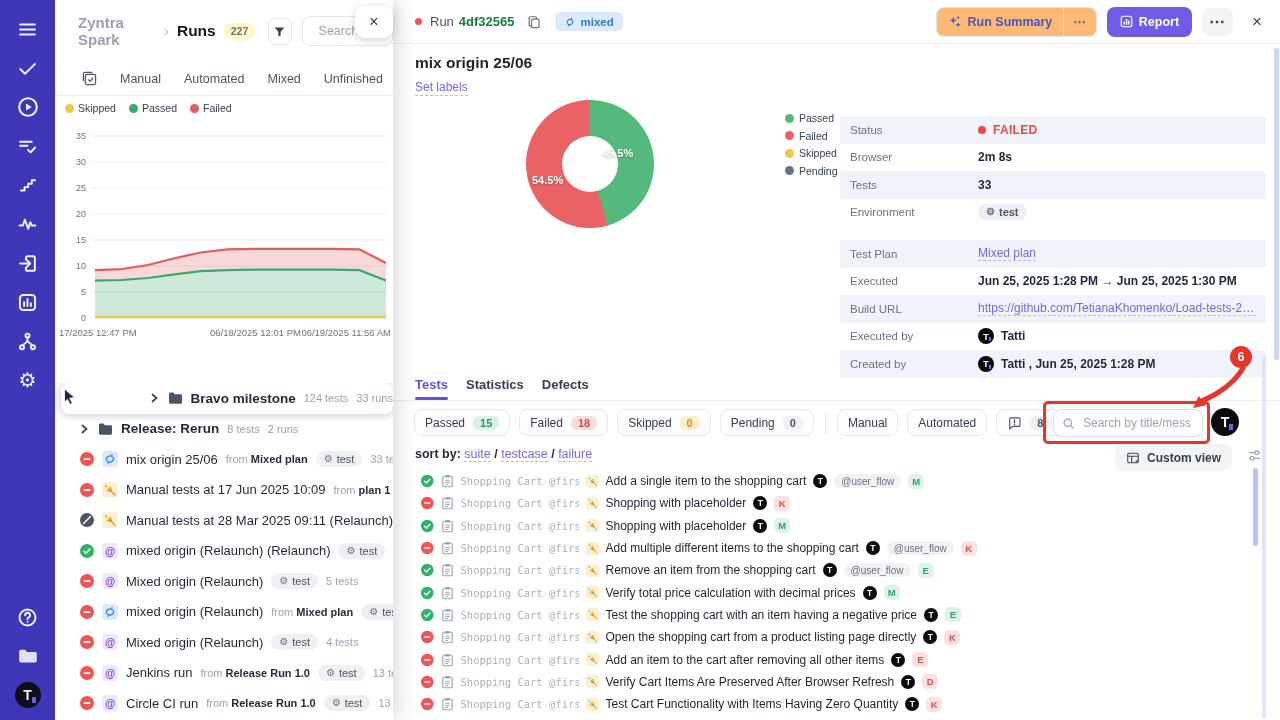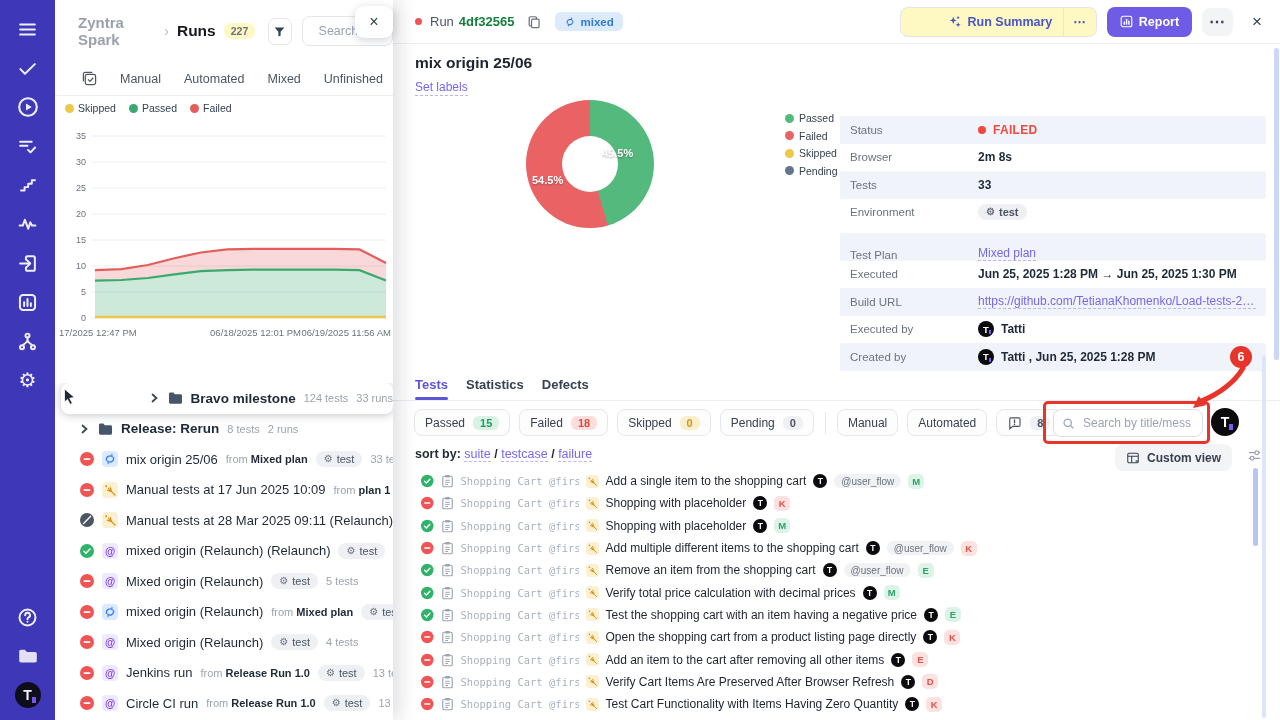--- a/index.html
+++ b/index.html
@@ -63,21 +63,21 @@
   .m-top{position:absolute;top:0;left:0;right:0;height:44px;display:flex;align-items:center;
          padding:0 14px 0 22px;border-bottom:1px solid #edeff2;}
   .run-dot{width:7px;height:7px;border-radius:50%;background:#f05455;margin-right:8px;}
   .m-runlbl{font-size:13px;color:#4b5563;margin-right:5px;}
   .m-runid{font-size:13px;font-weight:700;color:#15803d;margin-right:12px;}
   .copy-btn{cursor:pointer;display:flex;margin-right:14px;}
   .badge-mixed{display:inline-flex;gap:5px;align-items:center;background:#ddeafc;color:#2e7cd6;font-size:11.5px;
                font-weight:600;border-radius:6px;padding:3.5px 9px;}
   .m-right{margin-left:auto;display:flex;align-items:center;gap:10px;}
   .btn-summary{display:flex;align-items:stretch;border:1px solid #e2e5ea;border-radius:8px;height:30px;
-               color:#4856c6;font-weight:600;font-size:12.5px;cursor:pointer;background:#fef9c3;padding-left:36px;}
+               color:#4856c6;font-weight:600;font-size:12.5px;cursor:pointer;background:#fdba74;}
   .bs-main{display:flex;gap:6px;padding:0 11px;align-items:center;}
   .bs-more{border-left:1px solid #e2e5ea;padding:0 9px;display:flex;align-items:center;letter-spacing:1px;}
   .btn-report{display:flex;gap:6px;align-items:center;background:#6e5ce6;color:#fff;font-weight:600;font-size:12.5px;
               border-radius:8px;height:30px;padding:0 13px;cursor:pointer;}
   .btn-more{width:31px;height:28px;background:#f3f4f6;border-radius:8px;display:flex;align-items:center;
             justify-content:center;color:#374151;font-weight:700;cursor:pointer;letter-spacing:1px;}
   .m-close{font-size:17px;color:#374151;cursor:pointer;margin-left:5px;padding:0 4px;}
 
   .run-title{position:absolute;top:54px;left:22px;font-size:15.5px;font-weight:700;color:#1f2430;}
   .set-labels{position:absolute;top:80px;left:22px;font-size:12px;color:#7468e8;border-bottom:1px dashed #bdb6f3;
@@ -87,21 +87,21 @@
   .donut::after{content:"";position:absolute;inset:36px;background:#fff;border-radius:50%;}
   .donut-label{position:absolute;color:#fff;font-size:11px;font-weight:700;z-index:2;text-shadow:0 1px 2px rgba(0,0,0,.3);}
   .dl-passed{left:76px;top:47px;}
   .dl-failed{left:6px;top:74px;}
   .d-legend{position:absolute;top:112px;left:392px;display:flex;flex-direction:column;gap:5.5px;}
   .d-legend .li{display:flex;align-items:center;gap:5px;font-size:10.5px;color:#374151;cursor:pointer;}
 
   .details{position:absolute;top:116px;left:447px;right:14px;}
   .d-row{display:flex;align-items:center;height:27.5px;padding:0 10px;border-radius:2px;}
   .d-row.shade{background:#f0f4fa;}
-  .d-row.gap{margin-top:7px;align-items:flex-end;}
+  .d-row.gap{margin-top:14px;}
   .d-label{width:128px;min-width:128px;color:#6b7280;font-size:11.5px;}
   .d-val{color:#1f2937;font-size:12px;font-weight:600;display:flex;align-items:center;gap:7px;white-space:nowrap;overflow:hidden;}
   .d-val .sdot{width:8px;height:8px;border-radius:50%;background:#f0483e;}
   .d-val.failed-txt{color:#f0483e;font-weight:700;letter-spacing:.3px;}
   .d-link{color:#7468e8;font-weight:400;border-bottom:1px dashed #bdb6f3;cursor:pointer;overflow:hidden;text-overflow:ellipsis;}
   .tav{width:16px;height:16px;min-width:16px;border-radius:50%;background:#0b0b0e;color:#fff;display:inline-flex;
        align-items:center;justify-content:center;font-size:9.5px;font-weight:700;position:relative;}
   .tav i{position:absolute;right:3px;bottom:3px;width:2.5px;height:4px;background:#7a5af8;}
 
   .sub-tabs{position:absolute;top:377px;left:22px;display:flex;gap:18px;font-size:13px;color:#374151;font-weight:600;}

